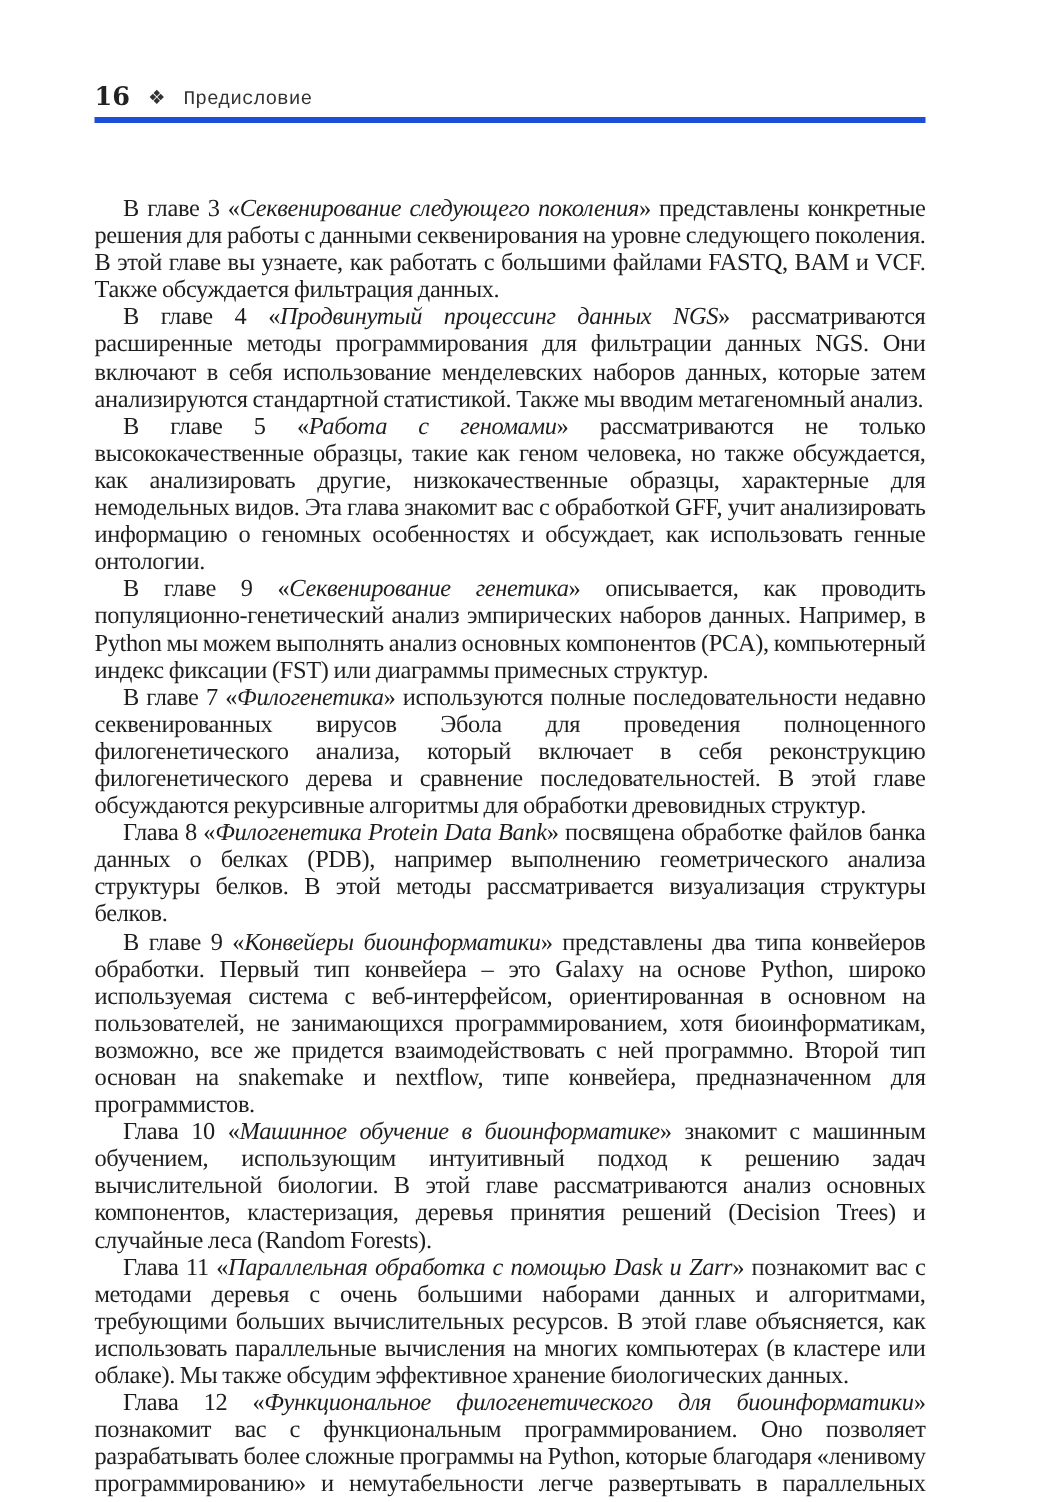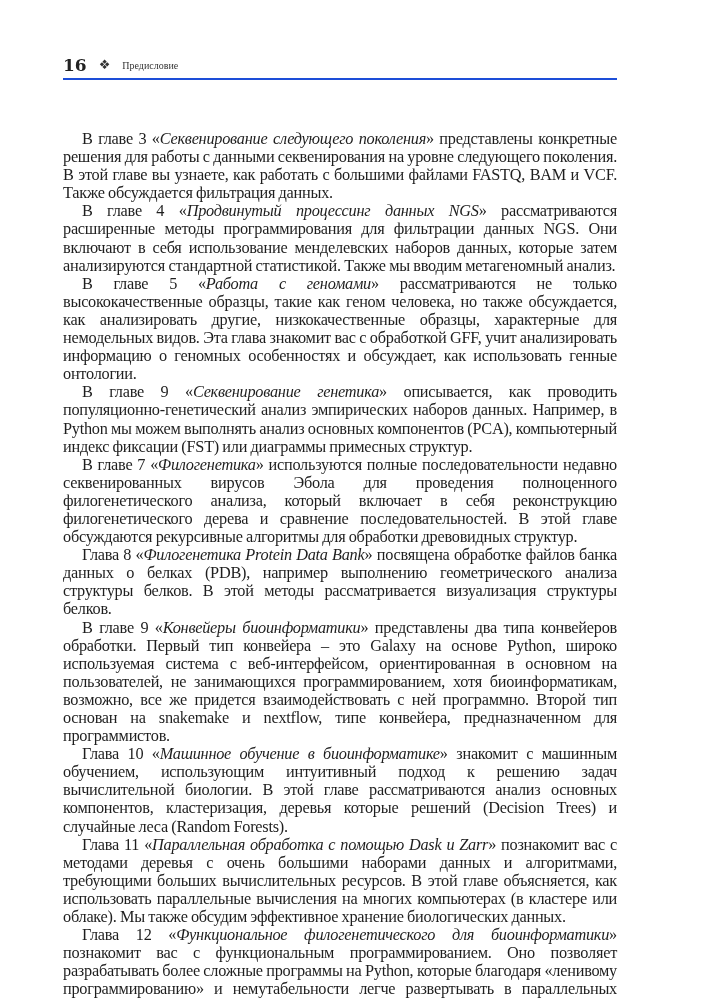--- a/index.html
+++ b/index.html
@@ -2,25 +2,25 @@
 <html><head>
 <meta charset="utf-8">
 <style>
   html, body { margin: 0; padding: 0; }
   body {
     width: 703px; height: 1001px; background: #ffffff; position: relative; overflow: hidden;
     font-family: "Liberation Serif", "DejaVu Serif", serif; color: #1e1e1e;
   }
   .header {
     position: absolute; left: 63px; top: 52px; width: 554px; height: 26px;
-    border-bottom: 2px solid #1d4ed8; display: flex; align-items: center;
+    border-bottom: 4px solid #1d4ed8; display: flex; align-items: center;
   }
   .page-num { font-family: "DejaVu Serif", serif; font-weight: bold; font-size: 17px; color: #222; }
   .ornament { font-size: 13px; color: #333; margin-left: 12px; margin-right: 12px; }
-  .running-head { font-family: Liberation Serif, serif; font-size: 10px; color: #333; }
+  .running-head { font-family: Liberation Mono, monospace; font-size: 13px; color: #333; }
   .body-text {
     position: absolute; left: 63px; top: 87px; width: 554px;
     font-size: 16.3px; line-height: 18.1px; text-align: justify; letter-spacing: -0.25px;
     word-spacing: -0.5px;
     margin-top: 43px;
   }
   .body-text p { margin: 0; text-indent: 19px; text-align: justify; }
   .body-text em { font-style: italic; }
 </style>
 </head>
@@ -33,16 +33,16 @@
 </div>
 
 <div class="body-text">
   <p><span>В главе 3 «</span><em>Секвенирование следующего поколения</em><span>» представлены конкретные решения для работы с данными секвенирования на уровне следующего поколения. В этой главе вы узнаете, как работать с большими файлами FASTQ, BAM и VCF. Также обсуждается фильтрация данных.</span></p>
   <p><span>В главе 4 «</span><em>Продвинутый процессинг данных NGS</em><span>» рассматриваются расширенные методы программирования для фильтрации данных NGS. Они включают в себя использование менделевских наборов данных, которые затем анализируются стандартной статистикой. Также мы вводим метагеномный анализ.</span></p>
   <p><span>В главе 5 «</span><em>Работа с геномами</em><span>» рассматриваются не только высококачественные образцы, такие как геном человека, но также обсуждается, как анализировать другие, низкокачественные образцы, характерные для немодельных видов. Эта глава знакомит вас с обработкой GFF, учит анализировать информацию о геномных особенностях и обсуждает, как использовать генные онтологии.</span></p>
   <p><span>В главе 9 «</span><em>Секвенирование генетика</em><span>» описывается, как проводить популяционно-генетический анализ эмпирических наборов данных. Например, в Python мы можем выполнять анализ основных компонентов (PCA), компьютерный индекс фиксации (FST) или диаграммы примесных структур.</span></p>
   <p><span>В главе 7 «</span><em>Филогенетика</em><span>» используются полные последовательности недавно секвенированных вирусов Эбола для проведения полноценного филогенетического анализа, который включает в себя реконструкцию филогенетического дерева и сравнение последовательностей. В этой главе обсуждаются рекурсивные алгоритмы для обработки древовидных структур.</span></p>
   <p><span>Глава 8 «</span><em>Филогенетика Protein Data Bank</em><span>» посвящена обработке файлов банка данных о белках (PDB), например выполнению геометрического анализа структуры белков. В этой методы рассматривается визуализация структуры белков.</span></p>
   <p><span>В главе 9 «</span><em>Конвейеры биоинформатики</em><span>» представлены два типа конвейеров обработки. Первый тип конвейера – это Galaxy на основе Python, широко используемая система с веб-интерфейсом, ориентированная в основном на пользователей, не занимающихся программированием, хотя биоинформатикам, возможно, все же придется взаимодействовать с ней программно. Второй тип основан на snakemake и nextflow, типе конвейера, предназначенном для программистов.</span></p>
-  <p><span>Глава 10 «</span><em>Машинное обучение в биоинформатике</em><span>» знакомит с машинным обучением, использующим интуитивный подход к решению задач вычислительной биологии. В этой главе рассматриваются анализ основных компонентов, кластеризация, деревья которые решений (Decision Trees) и случайные леса (Random Forests).</span></p>
+  <p><span>Глава 10 «</span><em>Машинное обучение в биоинформатике</em><span>» знакомит с машинным обучением, использующим интуитивный подход к решению задач вычислительной биологии. В этой главе рассматриваются анализ основных компонентов, кластеризация, деревья принятия решений (Decision Trees) и случайные леса (Random Forests).</span></p>
   <p><span>Глава 11 «</span><em>Параллельная обработка с помощью Dask и Zarr</em><span>» познакомит вас с методами деревья с очень большими наборами данных и алгоритмами, требующими больших вычислительных ресурсов. В этой главе объясняется, как использовать параллельные вычисления на многих компьютерах (в кластере или облаке). Мы также обсудим эффективное хранение биологических данных.</span></p>
   <p><span>Глава 12 «</span><em>Функциональное филогенетического для биоинформатики</em><span>» познакомит вас с функциональным программированием. Оно позволяет разрабатывать более сложные программы на Python, которые благодаря «ленивому программированию» и немутабельности легче развертывать в параллельных средах со сложными алгоритмами.</span></p>
 </div>
 
 </body></html>

